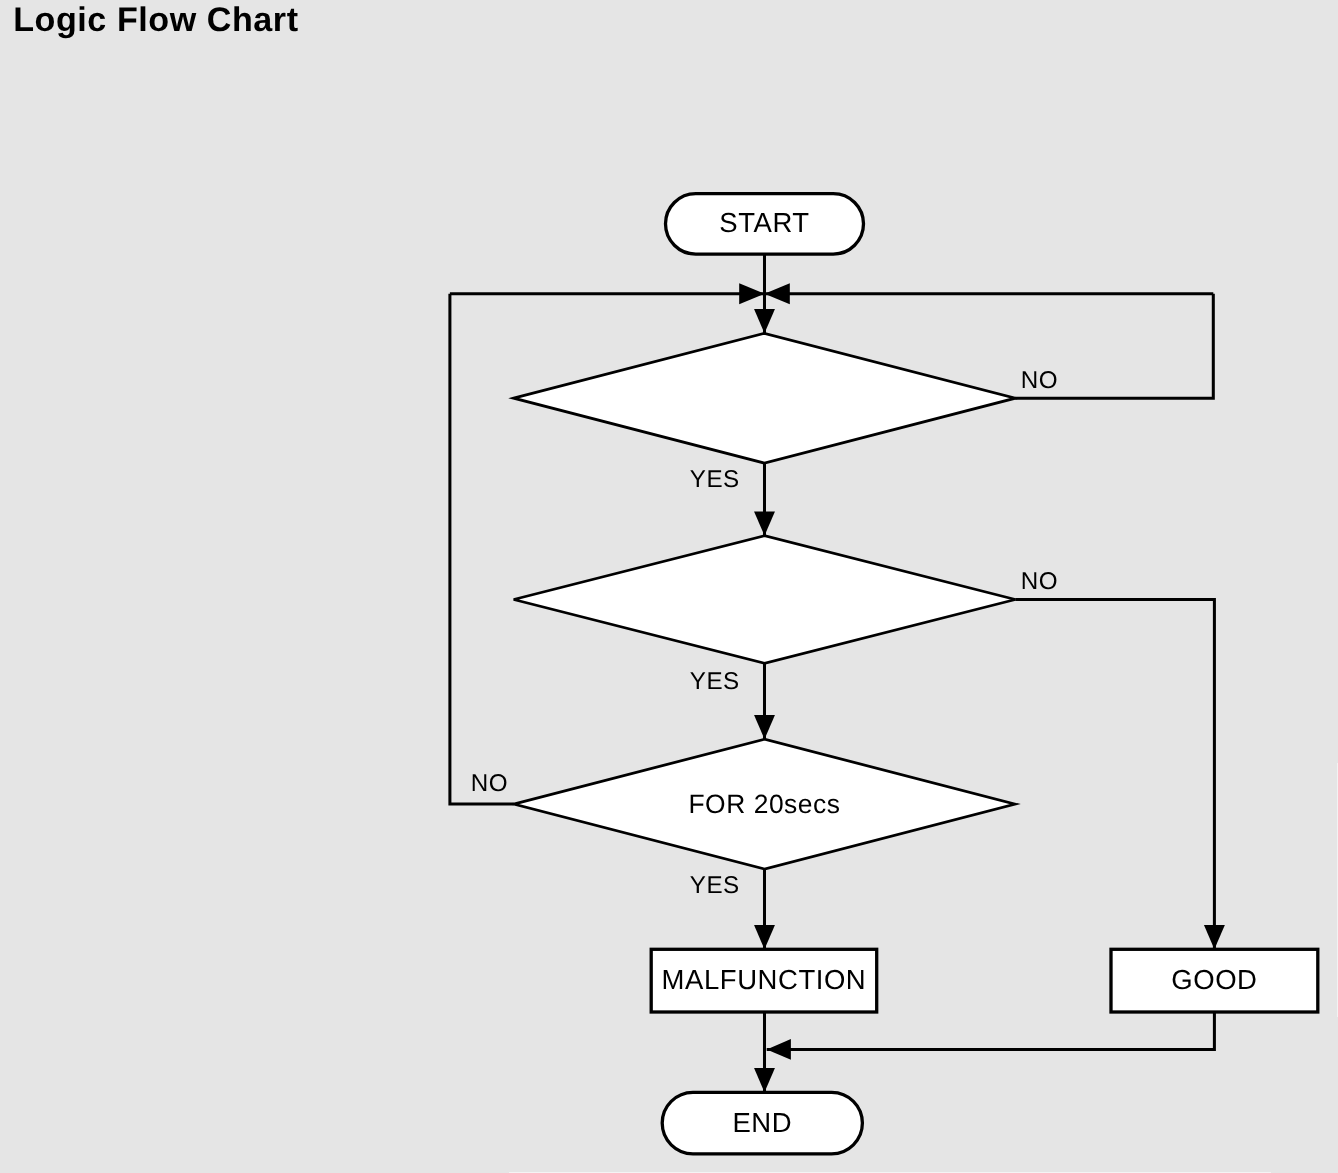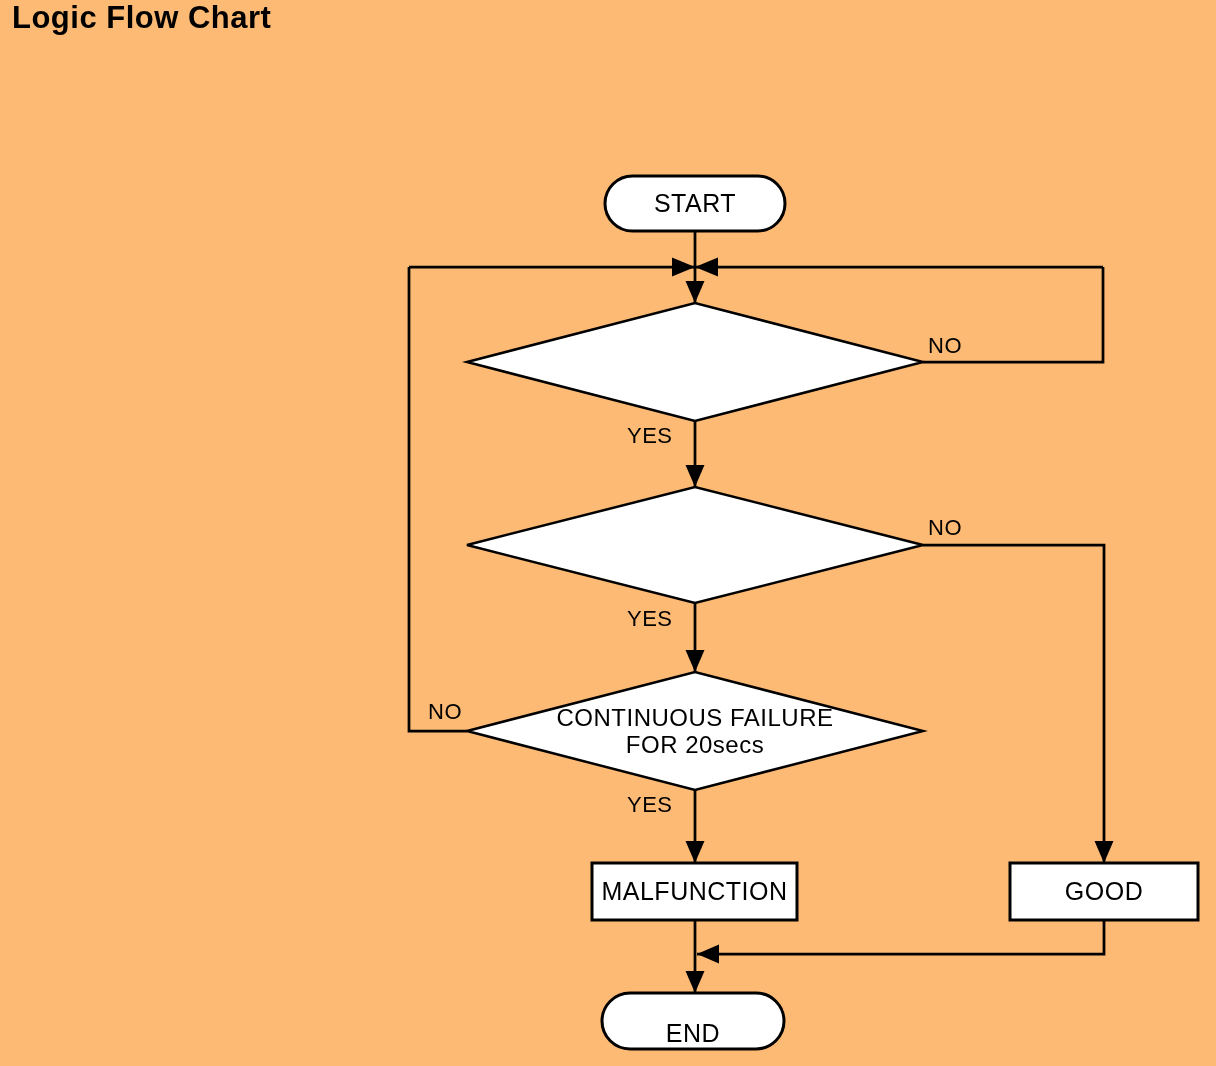--- a/index.html
+++ b/index.html
@@ -1,20 +1,20 @@
 <!DOCTYPE html>
 <html><head>
 <meta charset="utf-8">
 <style>
   html, body { margin: 0; padding: 0; background: #ffffff; }
   #canvas {
     position: relative;
     width: 1216px;
     height: 1066px;
-    background: #fdba74;
+    background: #e5e5e5;
     font-family: "Liberation Sans", sans-serif;
     color: #000000;
     overflow: hidden;
   }
   #connector-layer {
     position: absolute;
     left: 0; top: 0;
     width: 1216px; height: 1066px;
   }
   .page-title {
@@ -100,33 +100,32 @@
 
   <div class="page-title">Logic Flow Chart</div>
 
   <div class="node-text terminator-text" style="left:605px; top:176px; width:180px; height:55px;">
     <span>START</span>
   </div>
 
 
 
   <div class="node-text" style="left:467px; top:672px; width:456px; height:118px;">
-    <span>CONTINUOUS FAILURE</span>
     <span>FOR 20secs</span>
   </div>
 
   <div class="node-text process-text" style="left:1010px; top:863px; width:188px; height:57px;">
     <span>GOOD</span>
   </div>
 
   <div class="node-text process-text" style="left:592px; top:863px; width:205px; height:57px;">
     <span>MALFUNCTION</span>
   </div>
 
-  <div class="node-text terminator-text" style="left:602px; top:993px; width:182px; height:56px;margin-top:12px;">
+  <div class="node-text terminator-text" style="left:602px; top:993px; width:182px; height:56px;">
     <span>END</span>
   </div>
 
   <div class="edge-label" style="left:928px; top:333px;">NO</div>
   <div class="edge-label" style="left:627px; top:423px;">YES</div>
 
   <div class="edge-label" style="left:928px; top:515px;">NO</div>
   <div class="edge-label" style="left:627px; top:606px;">YES</div>
 
   <div class="edge-label" style="left:428px; top:699px;">NO</div>

